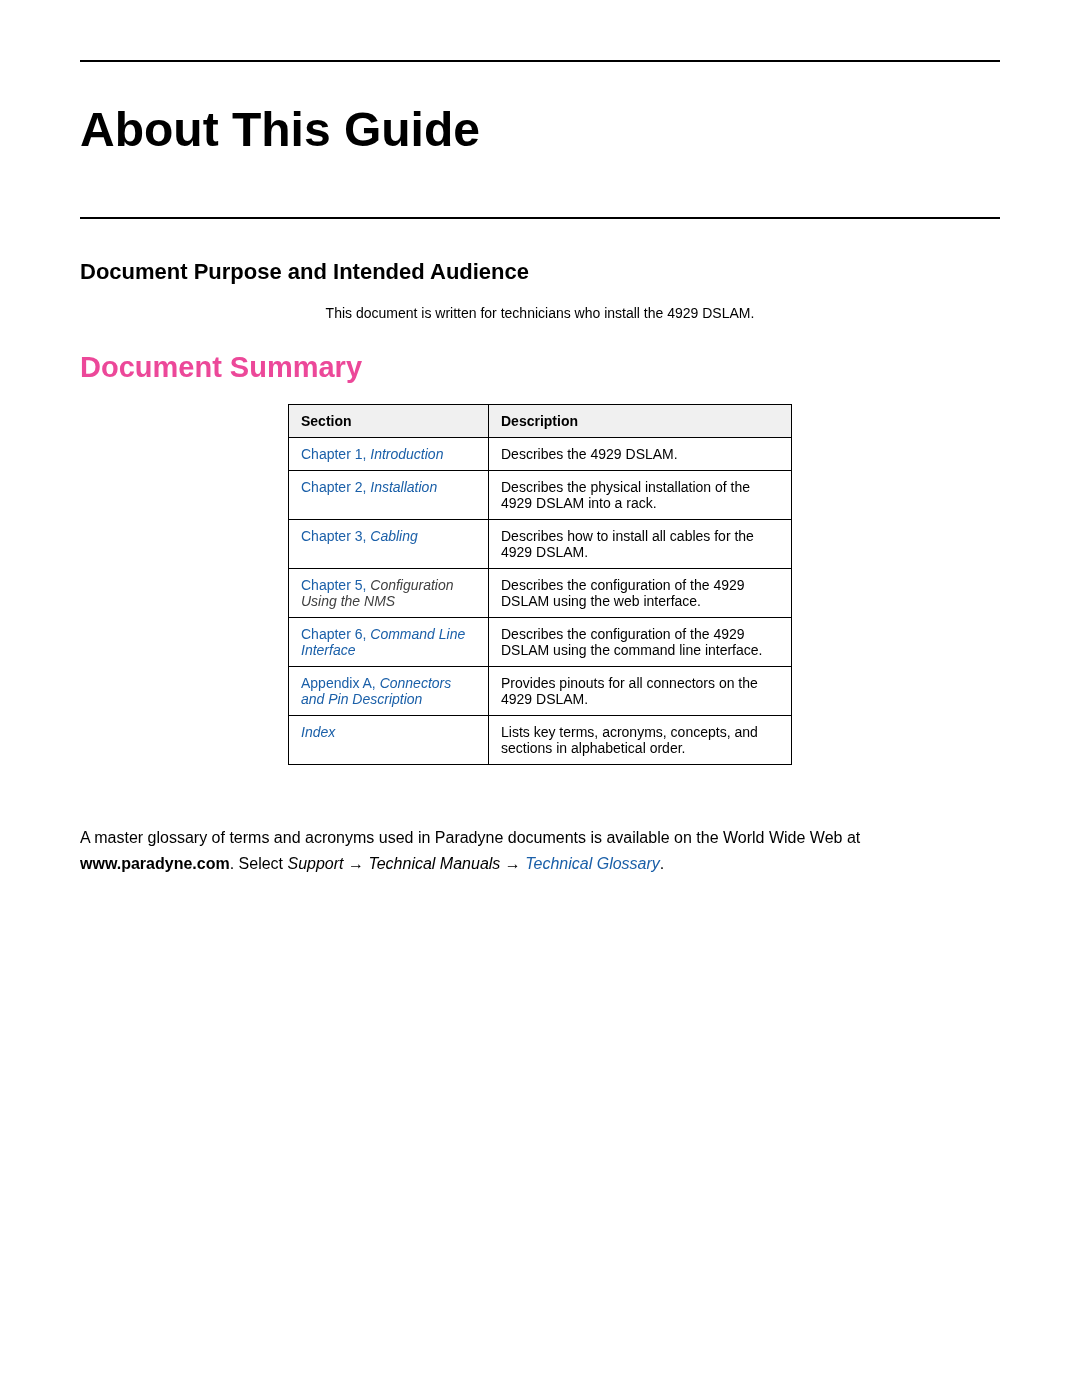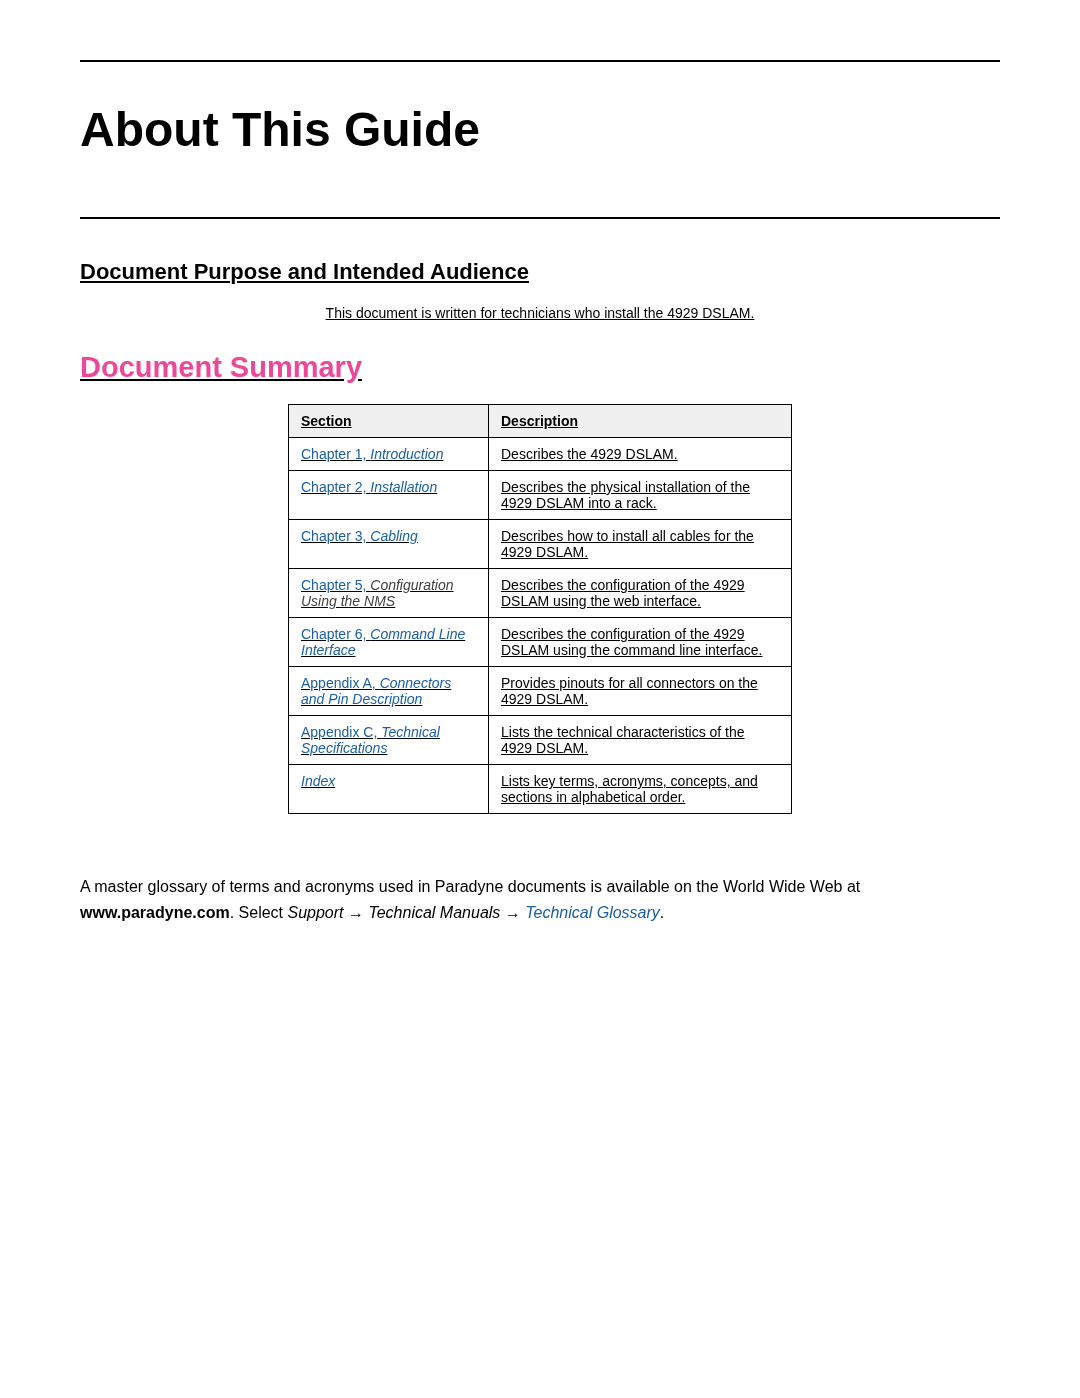--- a/index.html
+++ b/index.html
@@ -40,21 +40,20 @@
       color: #000;
     }
 
     .mid-rule {
       border-top: 2px solid #000;
       margin: 0 80px;
     }
 
     .content-section {
       padding: 40px 80px;
-      text-decoration: underline;
     }
 
     .section-heading {
       font-size: 22px;
       font-weight: bold;
       color: #000;
       margin-bottom: 20px;
     }
 
     .section-subheading {
@@ -167,24 +166,20 @@
           </tr>
           <tr>
             <td><span>Chapter 6, </span><a href="#" style="color: rgb(26, 95, 168); font-style: italic; text-decoration: none;">Command Line Interface</a></td>
             <td>Describes the configuration of the 4929 DSLAM using the command line interface.</td>
           </tr>
           <tr>
             <td><span>Appendix A, </span><a href="#" style="color: rgb(26, 95, 168); font-style: italic; text-decoration: none;">Connectors and Pin Description</a></td>
             <td>Provides pinouts for all connectors on the 4929 DSLAM.</td>
           </tr>
           <tr>
-            <td><span>Appendix C, </span><a href="#" style="color: rgb(26, 95, 168); font-style: italic; text-decoration: none;">Technical Specifications</a></td>
-            <td>Lists the technical characteristics of the 4929 DSLAM.</td>
-          </tr>
-          <tr>
             <td><a href="#" style="color: rgb(26, 95, 168); font-style: italic; text-decoration: none; margin-top: 6px;">Index</a></td>
             <td>Lists key terms, acronyms, concepts, and sections in alphabetical order.</td>
           </tr>
         </tbody>
     </table>
 
   </div>
 
   <div class="footer-note">
     <p>

